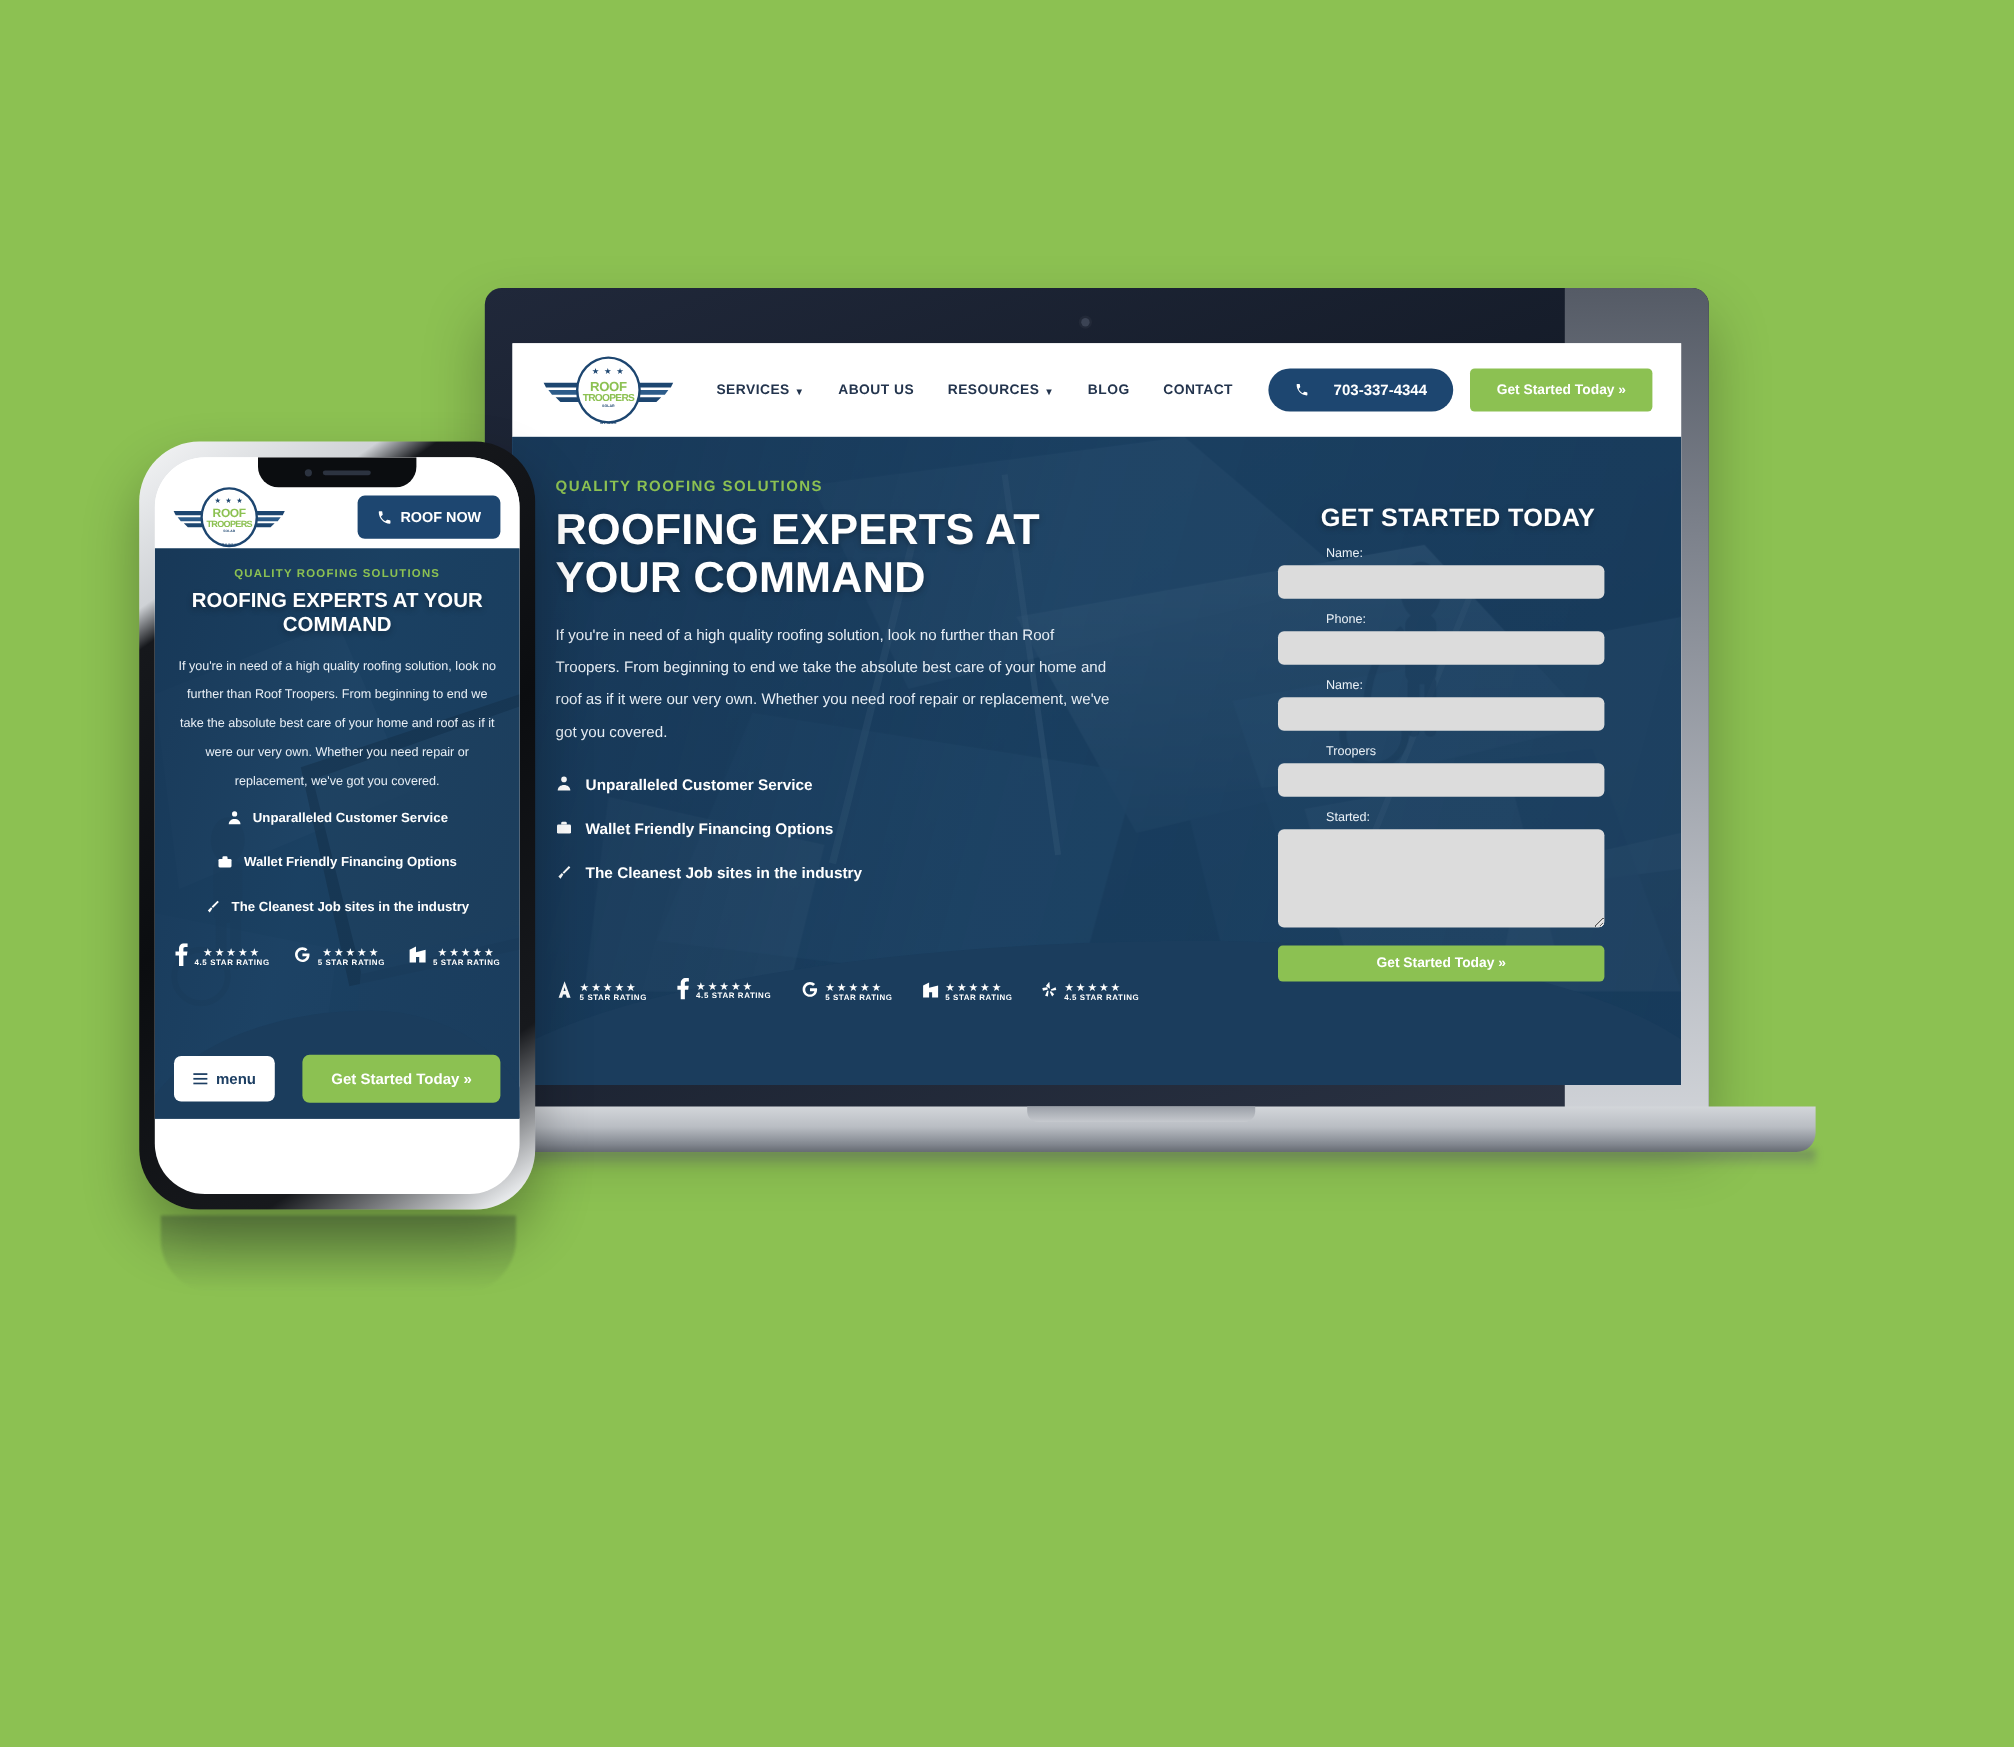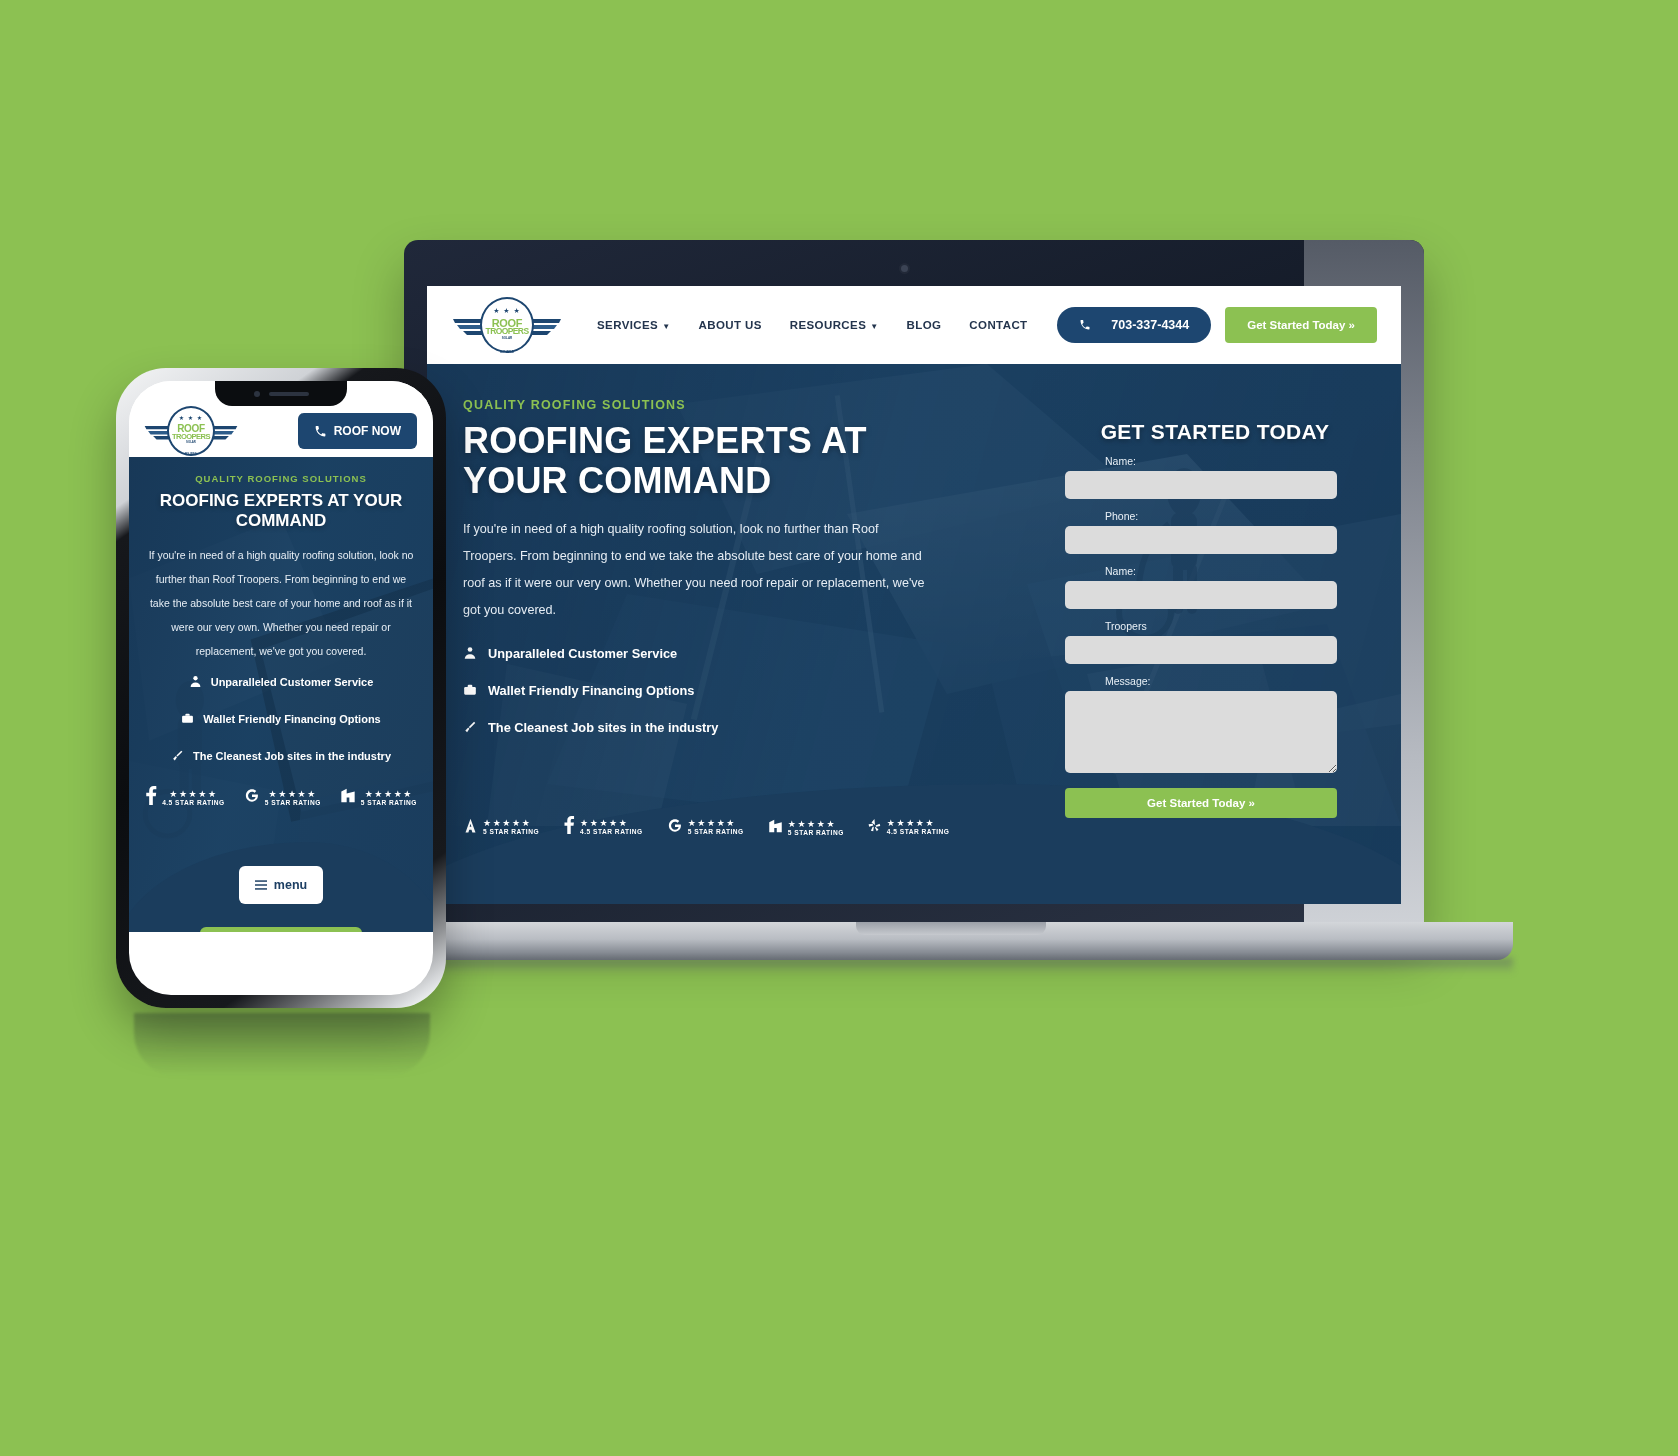--- a/index.html
+++ b/index.html
@@ -139,21 +139,21 @@
   .p-hero{position:relative;height:475px;background:#173e5e;overflow:hidden;}
   .p-hero-inner{position:relative;padding:16px 16px 0;text-align:center;}
   .p-eyebrow{color:#8cc152;font-size:9.5px;font-weight:700;letter-spacing:1px;text-transform:uppercase;}
   .p-h1{color:#fff;font-size:17px;line-height:1.2;font-weight:800;margin-top:7px;text-transform:uppercase;text-shadow:0 2px 5px rgba(0,0,0,.3);}
   .p-lead{color:#e7eef5;font-size:10.5px;line-height:2.3;margin-top:11px;}
   .p-feats{margin-top:12px;}
   .p-feat{display:flex;align-items:center;justify-content:center;gap:9px;color:#fff;font-size:11px;font-weight:700;margin-bottom:24px;}
   .p-ratings{display:flex;justify-content:center;gap:19px;margin-top:4px;}
   .p-bottom{
     position:absolute;left:0;right:0;bottom:0;height:66px;
-    display:flex;align-items:center;gap:23px;padding:0 16px;box-sizing:border-box;flex-direction:column;
+    display:flex;align-items:center;gap:23px;padding:0 16px;box-sizing:border-box;
   }
   .p-menu{
     background:#fff;color:#1d3f63;border-radius:6px;padding:12px 16px;font-size:12.5px;font-weight:700;
     display:flex;align-items:center;gap:7px;
   }
   .p-start{
     background:#8cc152;color:#fff;border-radius:6px;padding:13px 22px;font-size:12.5px;font-weight:700;
     display:flex;align-items:center;gap:6px;flex:1;justify-content:center;white-space:nowrap;
   }
   .phone-reflect{
@@ -315,21 +315,21 @@
 
               <label class="flabel">Phone:</label>
               <input class="finput" value="" style="">
 
               <label class="flabel">Name:</label>
               <input class="finput" value="" style="">
 
               <label class="flabel">Troopers</label>
               <input class="finput" value="" style="">
 
-              <label class="flabel">Message:</label>
+              <label class="flabel">Started:</label>
               <textarea class="ftext" style=""></textarea>
 
               <button class="fsubmit">Get Started Today »</button>
             </div>
           </div>
 
           <div class="ratings">
             <div class="rate">
               <span class="mark">
                 <svg width="15" height="17" viewBox="0 0 24 26" fill="#fff">

